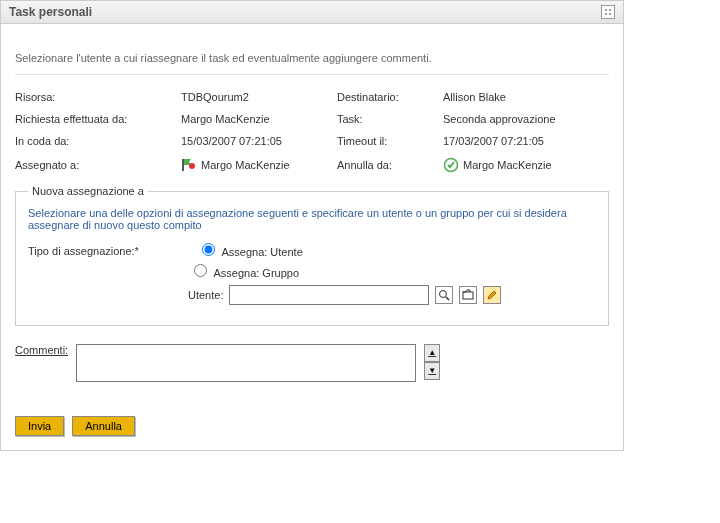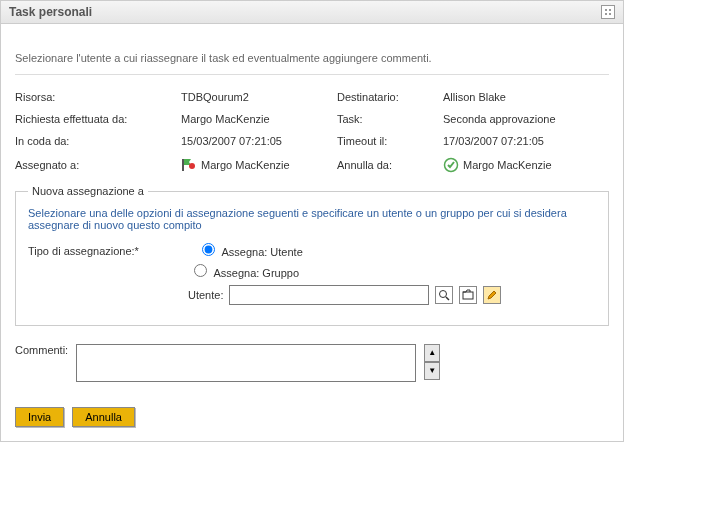--- a/index.html
+++ b/index.html
@@ -70,21 +70,21 @@
   .assign-sub { margin-left: 160px; display:flex; align-items:center; gap:6px; margin-bottom:6px;}
   .user-input { width: 200px; height: 20px; border:1px solid #7a7a7a; font-size:11px; padding:1px 3px;}
   .icon-btn {
     width: 18px; height: 18px;
     border: 1px solid #888;
     background: #fff;
     display: inline-flex; align-items:center; justify-content:center;
     cursor: pointer;
     padding:0;
   }
-  .comments-row { display:flex; align-items:flex-start; gap:8px; margin-bottom:25px;}
+  .comments-row { display:flex; align-items:flex-start; gap:8px; margin-bottom:34px;text-decoration:underline;}
   .comments-row textarea {
     width: 340px; height: 38px; resize: none;
     border:1px solid #7a7a7a; font-family:inherit; font-size:11px;
   }
   .spinner { display:flex; flex-direction:column; }
   .spinner button {
     width:16px; height:18px; border:1px solid #888; background:#e8e8e8;
     font-size:8px; line-height:1; padding:0; cursor:pointer;
   }
   .buttons { display:flex; gap:8px; }

